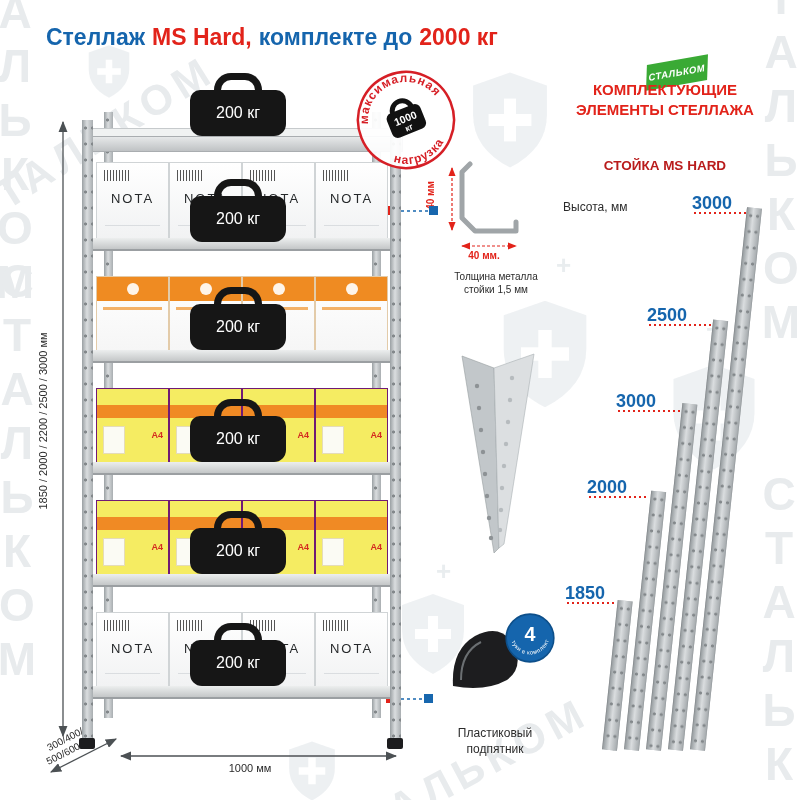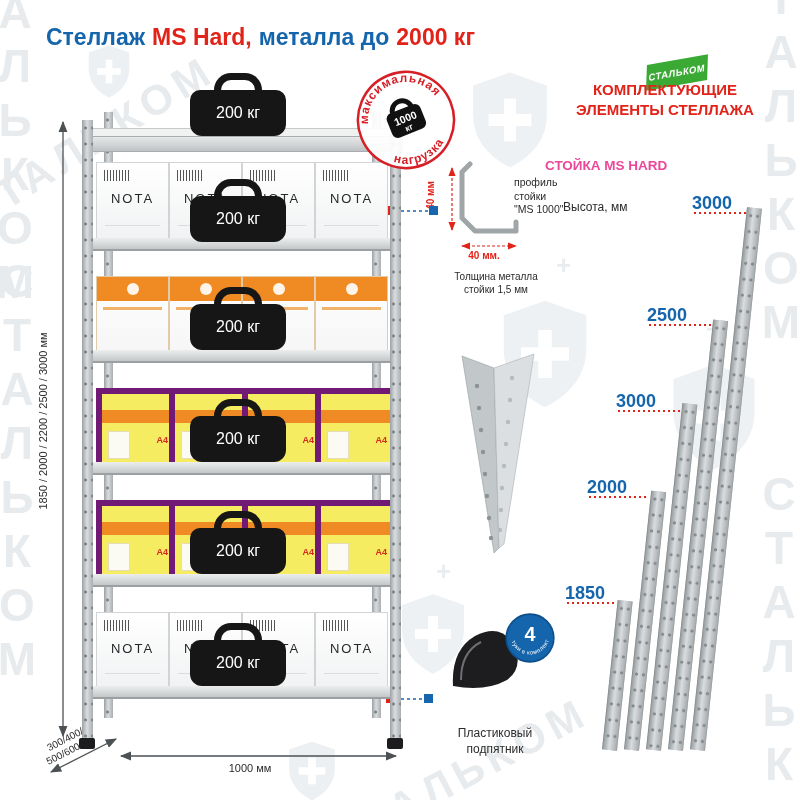--- a/index.html
+++ b/index.html
@@ -36,38 +36,38 @@
   .barcode{position:absolute;top:7px;left:7px;width:26px;height:11px;
            background:repeating-linear-gradient(90deg,#555 0 1px,rgba(0,0,0,0) 1px 3px);}
   .nota{position:absolute;top:28px;width:100%;text-align:center;font-weight:normal;
         letter-spacing:2px;font-size:13px;color:#25282a;}
   .box-line{position:absolute;bottom:13px;left:8px;right:8px;height:1px;background:#dadde0;}
   .box-orange{background:linear-gradient(180deg,#ffffff,#f6f6f6);border:1px solid #e3cba9;}
   .ob-band{position:absolute;top:0;left:0;right:0;height:24px;background:#ef8b22;}
   .ob-dot{position:absolute;top:6px;left:50%;transform:translateX(-50%);width:12px;height:12px;
           border-radius:50%;background:#ffffff;opacity:.9;}
   .ob-stripe{position:absolute;top:30px;left:6px;right:6px;height:3px;background:#f3b26a;}
-  .box-yellow{background:#f5ec62;border:6px solid #701a75;}
+  .box-yellow{background:#f5ec62;border:1px solid #701a75;}
   .yb-stripe{position:absolute;top:16px;left:0;right:0;height:13px;background:#f08a24;}
   .yb-label{position:absolute;left:6px;top:37px;width:20px;height:26px;background:#fbfbf4;border:1px solid #e5dcb8;}
   .yb-a4{position:absolute;right:5px;top:41px;color:#d42b20;font-weight:bold;font-size:9px;}
 
   .weight{width:96px;height:46px;background:#161616;border-radius:10px 10px 12px 12px;color:#fff;
           display:flex;align-items:center;justify-content:center;font-weight:normal;font-size:16px;z-index:5;}
   .weight::before{content:"";position:absolute;top:-17px;left:50%;transform:translateX(-50%);
           width:34px;height:22px;border:7px solid #161616;border-bottom:none;border-radius:17px 17px 0 0;}
 
   
   .dim-label{color:#2b2b2b;font-size:11px;white-space:nowrap;}
   .red-small{color:#e2231a;font-size:10px;font-weight:bold;white-space:nowrap;}
   .mid-text{color:#2b2b2b;font-size:10px;text-align:center;line-height:1.3;}
 
   
   .rp-head{width:240px;text-align:center;color:#e2231a;font-weight:bold;font-size:15px;line-height:1.35;z-index:3;}
-  .rp-sub{width:240px;color:#ec4899;font-weight:bold;font-size:13.5px;z-index:3;}
+  .rp-sub{width:240px;text-align:center;color:#b91c1c;font-weight:bold;font-size:13.5px;z-index:3;}
   .rp-hlabel{color:#2b2b2b;font-size:12px;}
   .rp-post{width:13px;transform:rotate(6deg);transform-origin:bottom center;z-index:2;
            border-left:1px solid #8a8f92;border-right:1px solid #9ca1a4;}
   .rp-num{color:#1565ad;font-weight:bold;font-size:18px;z-index:3;}
 
   .logo-green{width:62px;height:25px;background:#3aaa35;transform:rotate(-10deg) skewX(-12deg);
       color:#fff;font-weight:bold;font-size:9.5px;display:flex;align-items:center;justify-content:center;
       letter-spacing:.5px;z-index:1;}
 </style>
 </head>
@@ -113,21 +113,21 @@
       <rect x="30" y="24" width="10" height="36" fill="#ffffff"></rect>
         <rect x="17" y="37" width="36" height="10" fill="#ffffff"></rect>
     </svg>
     <div class="abs wm-plus" style="left:208px;top:92px">+</div>
     <div class="abs wm-plus" style="left:556px;top:250px">+</div>
     <div class="abs wm-plus" style="left:436px;top:556px">+</div>
     <div class="abs wm-plus" style="left:706px;top:314px">+</div>
   </div>
 
   <div class="abs title" style="left:46px;top:24px;z-index:6">
-    <span class="t-blue">Стеллаж</span><span class="t-red t-sep">MS Hard,</span><span class="t-blue t-sep">металла до</span><span class="t-red t-sep">2000 кг</span>
+    <span class="t-blue">Стеллаж</span><span class="t-red t-sep">MS Hard,</span><span class="t-blue t-sep">комплекте до</span><span class="t-red t-sep">2000 кг</span>
   </div>
 
   <div class="abs logo-green" style="left:646px;top:60px">
     <span>СТАЛЬКОМ</span>
   </div>
 
   <svg class="abs" style="left:0;top:0;z-index:2" width="800" height="800" viewBox="0 0 800 800">
     <defs>
       <marker id="aE" viewBox="0 0 10 8" markerWidth="9" markerHeight="7" refX="9" refY="4" orient="auto">
           <path d="M0,0 L10,4 L0,8 Z" fill="#4c5154"></path>
@@ -338,25 +338,20 @@
       <marker id="rS" viewBox="0 0 10 8" markerWidth="8" markerHeight="6" refX="9" refY="4" orient="auto-start-reverse">
           <path d="M0,0 L10,4 L0,8 Z" fill="#e2231a"></path>
         </marker>
     </defs>
     <line x1="10" y1="10" x2="10" y2="72" stroke="#e2231a" stroke-width="1.2" stroke-dasharray="3,2" marker-start="url(#rS)" marker-end="url(#rE)"></line>
     <path d="M28,6 L20,14 L20,60 L33,73 L74,73 L74,64" fill="none" stroke="#a0a5a8" stroke-width="5" stroke-linejoin="round" stroke-linecap="round"></path>
     <line x1="20" y1="88" x2="74" y2="88" stroke="#e2231a" stroke-width="1.2" stroke-dasharray="3,2" marker-start="url(#rS)" marker-end="url(#rE)"></line>
   </svg>
   <div class="abs red-small" style="left:402px;top:190px;width:56px;text-align:center;transform:rotate(-90deg)">40 мм</div>
   <div class="abs red-small" style="left:448px;top:250px;width:72px;text-align:center">40 мм.</div>
-  <div class="abs" style="left:514px;top:176px;width:66px;font-size:10.5px;line-height:1.3;color:#2b2b2b;z-index:3">
-    <div>профиль</div>
-    <div>стойки</div>
-    <div>"MS 1000"</div>
-  </div>
   <div class="abs mid-text" style="left:428px;top:270px;width:136px">
     <div>Толщина металла</div>
     <div>стойки 1,5 мм</div>
   </div>
 
   <svg class="abs" style="left:450px;top:352px;z-index:3" width="95" height="212" viewBox="0 0 95 212">
     <polygon points="12,4 44,16 49,196 44,201" fill="#c2c7ca" stroke="#979da0" stroke-width="0.6"></polygon>
     <polygon points="84,2 44,16 49,196 54,192" fill="#dcdfe1" stroke="#aab0b3" stroke-width="0.6"></polygon>
     <circle cx="27" cy="34" r="2.2" fill="#8d9295"></circle>
       <circle cx="29" cy="56" r="2.2" fill="#8d9295"></circle>

